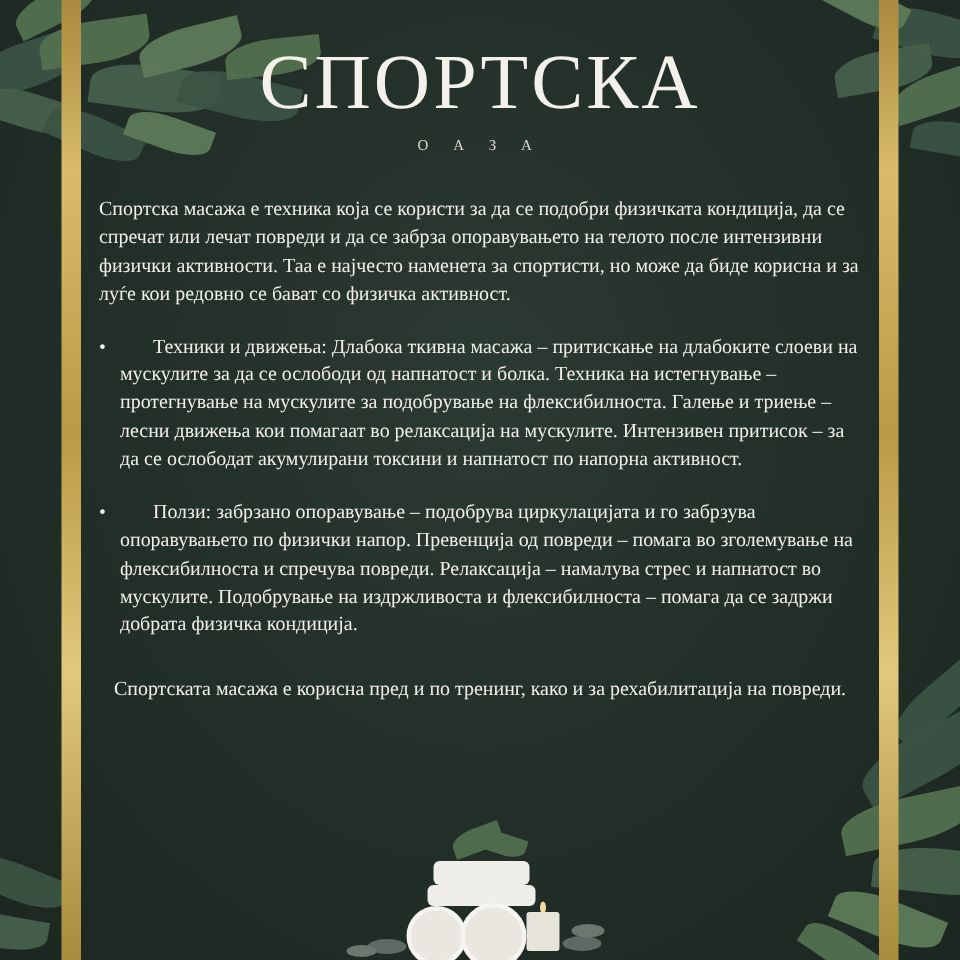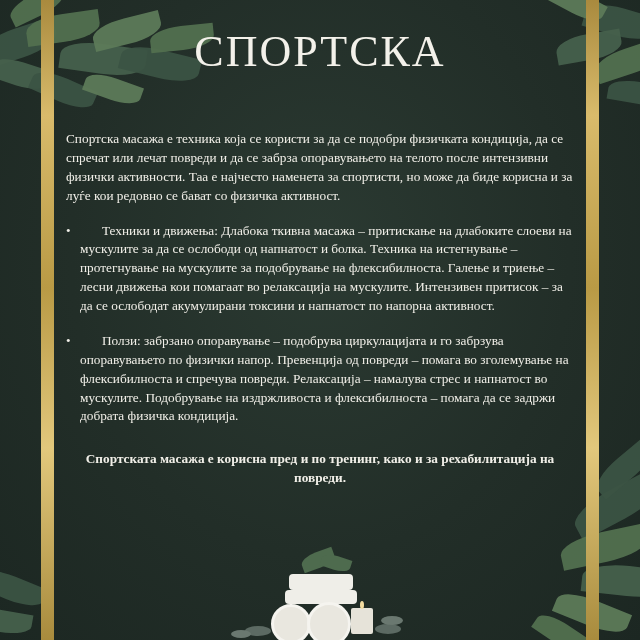--- a/index.html
+++ b/index.html
@@ -49,21 +49,21 @@
   .gold-bar.left { left: 41px; }
   .gold-bar.right { right: 41px; }
 
   .title {
     position: absolute;
     top: 26px;
     left: 0;
     right: 0;
     text-align: center;
     color: #f3f1ea;
-    font-size: 44px;
+    font-size: 52px;
     letter-spacing: 2px;
     font-family: "Liberation Serif", serif;
     font-weight: 400;
     z-index: 6;
   }
   .subtitle {
     position: absolute;
     top: 92px;
     left: 0;
     right: 0;
@@ -104,21 +104,20 @@
     color: #f1efe8;
   }
   .bullet-text {
     flex: 1 1 auto;
     text-align: left;
     text-indent: 22px;
   }
   .closing {
     margin: 24px 0 12px 0;
     text-align: center;
-    font-weight: bold;
   }
 
   
   .spa {
     position: absolute;
     bottom: 0;
     left: 50%;
     transform: translateX(-50%);
     width: 210px;
     height: 82px;
@@ -189,20 +188,21 @@
 
   <div>
     <div class="leaf dark" style="left:-24px; bottom:40px; width:70px; height:24px; transform:rotate(22deg);"></div>
     <div class="leaf" style="left:-30px; bottom:8px; width:62px; height:22px; transform:rotate(10deg);"></div>
   </div>
 
   <div class="gold-bar left"></div>
   <div class="gold-bar right"></div>
 
   <div class="title">СПОРТСКА</div>
+  <div class="subtitle">О А З А</div>
 
   <div class="content">
     <p class="para">Спортска масажа е техника која се користи за да се подобри физичката кондиција, да се спречат или лечат повреди и да се забрза опоравувањето на телото после интензивни физички активности. Таа е најчесто наменета за спортисти, но може да биде корисна и за луѓе кои редовно се бават со физичка активност.</p>
 
     <div class="bullet-row">
       <span class="bullet-dot">•</span>
       <span class="bullet-text">Техники и движења: Длабока ткивна масажа – притискање на длабоките слоеви на мускулите за да се ослободи од напнатост и болка. Техника на истегнување – протегнување на мускулите за подобрување на флексибилноста. Галење и триење – лесни движења кои помагаат во релаксација на мускулите. Интензивен притисок – за да се ослободат акумулирани токсини и напнатост по напорна активност.</span>
     </div>
 
     <div class="bullet-row">

